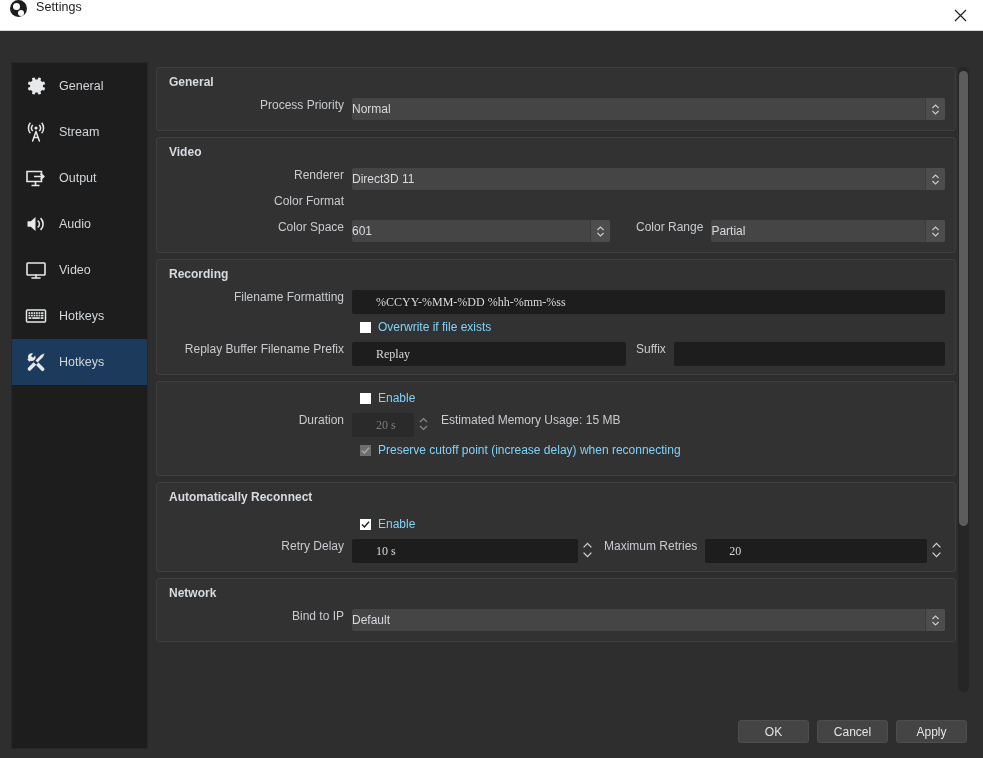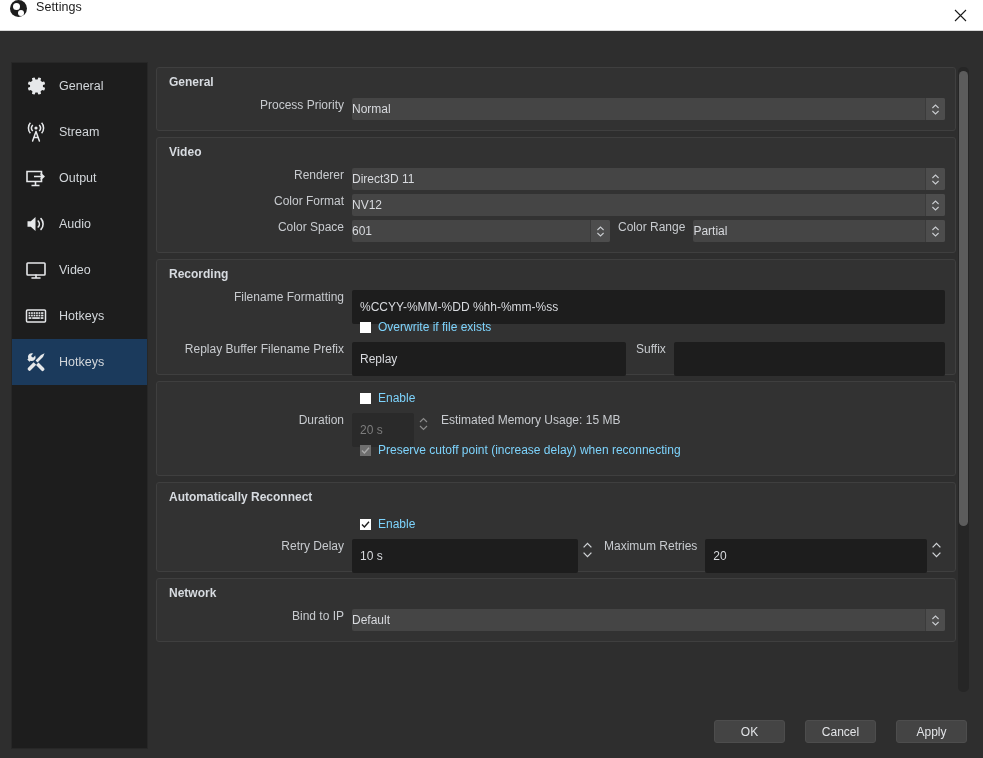--- a/index.html
+++ b/index.html
@@ -117,24 +117,24 @@
     min-width: 0; overflow: hidden; white-space: nowrap;
   }
   .combo .arrow {
     width: 20px; flex: 0 0 auto; background: #4d4d4d;
     border-left: 1px solid #3b3b3b;
     display: flex; align-items: center; justify-content: center;
   }
 
   
   .field {
-    flex: 1 1 auto; height: 34px; background: #1d1d1d;
+    flex: 1 1 auto; height: 24px; background: #1d1d1d;
     border-radius: 2px; display: flex; align-items: center;
-    padding-left: 8px; font-size: 12px; color: #d8dade;
-    min-width: 0; overflow: hidden; white-space: nowrap;
+    padding-left: 24px; font-size: 12px; color: #d8dade;
+    min-width: 0; overflow: hidden; white-space: nowrap; font-family: Liberation Serif, serif;
   }
   .field.dim { background: #2a2a2a; color: #7d7d7d; }
   .spin-btns {
     width: 17px; flex: 0 0 auto; height: 22px;
     display: flex; flex-direction: column;
     justify-content: center; align-items: center;
     margin-left: 1px;
   }
   .spin-btns svg { display: block; }
 
@@ -160,21 +160,21 @@
   }
   .scroll-thumb {
     position: absolute; left: 1px; top: 4px;
     width: 9px; height: 455px;
     background: #5c5c5c; border-radius: 5px;
   }
 
   
   .footer {
     position: absolute; right: 16px; bottom: 15px;
-    display: flex; gap: 20px;
+    display: flex; gap: 8px;
   }
   .btn {
     width: 71px; height: 23px; border-radius: 3px;
     background: #444444; border: 1px solid #4d4d4d;
     color: #e2e4e7; font-size: 12px;
     display: flex; align-items: center; justify-content: center;
   }
 </style>
 </head>
 <body>
@@ -313,41 +313,33 @@
           <div class="arrow">
             <svg width="9" height="13" viewBox="0 0 9 13" fill="none" stroke="#c9ccd0" stroke-width="1.1">
                 <path d="M1.4 5 4.5 2l3.1 3M1.4 8l3.1 3 3.1-3"></path>
               </svg>
           </div>
         </div>
       </div>
 
       <div class="row">
         <div class="lbl lbl-w">Color Format</div>
-        <div class="combo">
-          <div class="val">NV12</div>
-          <div class="arrow">
-            <svg width="9" height="13" viewBox="0 0 9 13" fill="none" stroke="#c9ccd0" stroke-width="1.1">
-                <path d="M1.4 5 4.5 2l3.1 3M1.4 8l3.1 3 3.1-3"></path>
-              </svg>
-          </div>
-        </div>
       </div>
 
       <div class="row">
         <div class="lbl lbl-w">Color Space</div>
         <div class="combo" style="flex:0 0 258px">
           <div class="val">601</div>
           <div class="arrow">
             <svg width="9" height="13" viewBox="0 0 9 13" fill="none" stroke="#c9ccd0" stroke-width="1.1">
                 <path d="M1.4 5 4.5 2l3.1 3M1.4 8l3.1 3 3.1-3"></path>
               </svg>
           </div>
         </div>
-        <div class="lbl" style="padding-left:8px">Color Range</div>
+        <div class="lbl" style="padding-left:26px">Color Range</div>
         <div class="combo">
           <div class="val">Partial</div>
           <div class="arrow">
             <svg width="9" height="13" viewBox="0 0 9 13" fill="none" stroke="#c9ccd0" stroke-width="1.1">
                 <path d="M1.4 5 4.5 2l3.1 3M1.4 8l3.1 3 3.1-3"></path>
               </svg>
           </div>
         </div>
       </div>
     </div>

